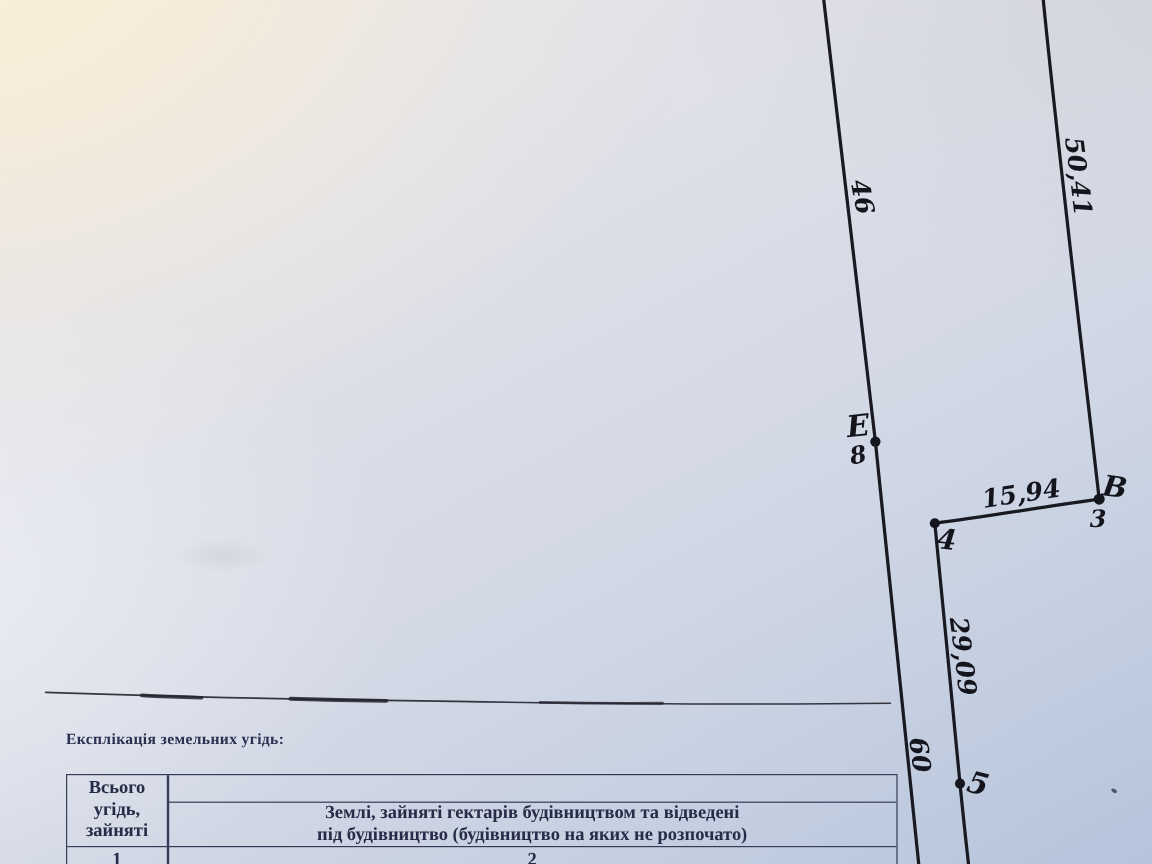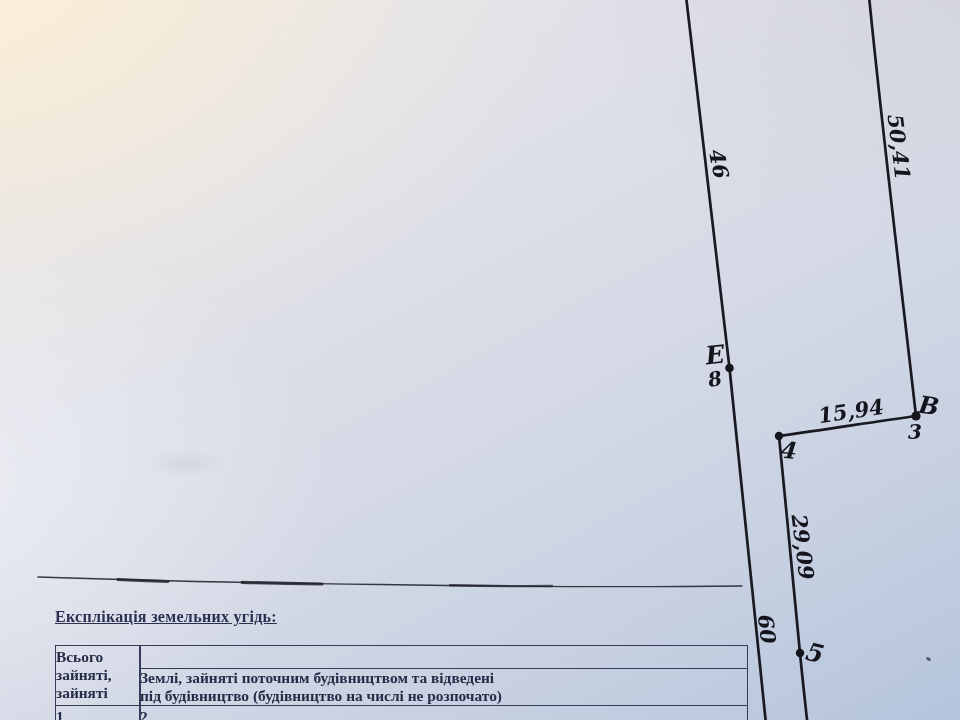--- a/index.html
+++ b/index.html
@@ -32,25 +32,24 @@
     color: #14141d;
     white-space: nowrap;
     transform-origin: center;
     line-height: 1;
   }
 
   
   .print-title {
     position: absolute;
     left: 55px; top: 608px;
-    font-size: 16px;
+    font-size: 13px;
     font-weight: 600;
     letter-spacing: 0.3px;
     color: #2c3050;
-    text-decoration: underline;
   }
   .expl-table {
     position: absolute;
     left: 55px; top: 645px;
     width: 693px; height: 95px;
     border: 1.7px solid #363c58;
     box-sizing: border-box;
     color: #262b47;
     font-size: 15.4px;
     font-weight: 600;
@@ -60,21 +59,21 @@
     background: #363c58;
   }
   .expl-table .hline-sub {
     position: absolute; left: 84px; right: 0; top: 21.5px; height: 1.5px;
     background: #363c58;
   }
   .expl-table .hline-full {
     position: absolute; left: 0; right: 0; top: 58.5px; height: 1.6px;
     background: #363c58;
   }
-  .cell { position: absolute; text-align: left; line-height: 18.4px; }
+  .cell { position: absolute; text-align: center; line-height: 18.4px; }
   .cell.col1 { left: 0; width: 83px; top: 1.5px; }
   .cell.col2-h { left: 84px; right: 0; top: 1.5px; }
   .cell.col2-s { left: 84px; right: 0; top: 22.5px; }
   .cell.r3-1 { left: 0; width: 83px; top: 62px; }
   .cell.r3-2 { left: 84px; right: 0; top: 62px; }
 </style>
 </head>
 <body>
 
 <div class="paper"></div>
@@ -117,25 +116,25 @@
 
 <div class="print-title">Експлікація земельних угідь:</div>
 
 <div class="expl-table">
   <div class="vline"></div>
   <div class="hline-sub"></div>
   <div class="hline-full"></div>
 
   <div class="cell col1">
     <div>Всього</div>
-    <div>зайняті,</div>
+    <div>угідь,</div>
     <div>зайняті</div>
   </div>
 
 
   <div class="cell col2-s">
-    <div>Землі, зайняті поточним будівництвом та відведені</div>
-    <div>під будівництво (будівництво на числі не розпочато)</div>
+    <div>Землі, зайняті гектарів будівництвом та відведені</div>
+    <div>під будівництво (будівництво на яких не розпочато)</div>
   </div>
 
   <div class="cell r3-1">1</div>
   <div class="cell r3-2">2</div>
 </div>
 
 </body></html>

